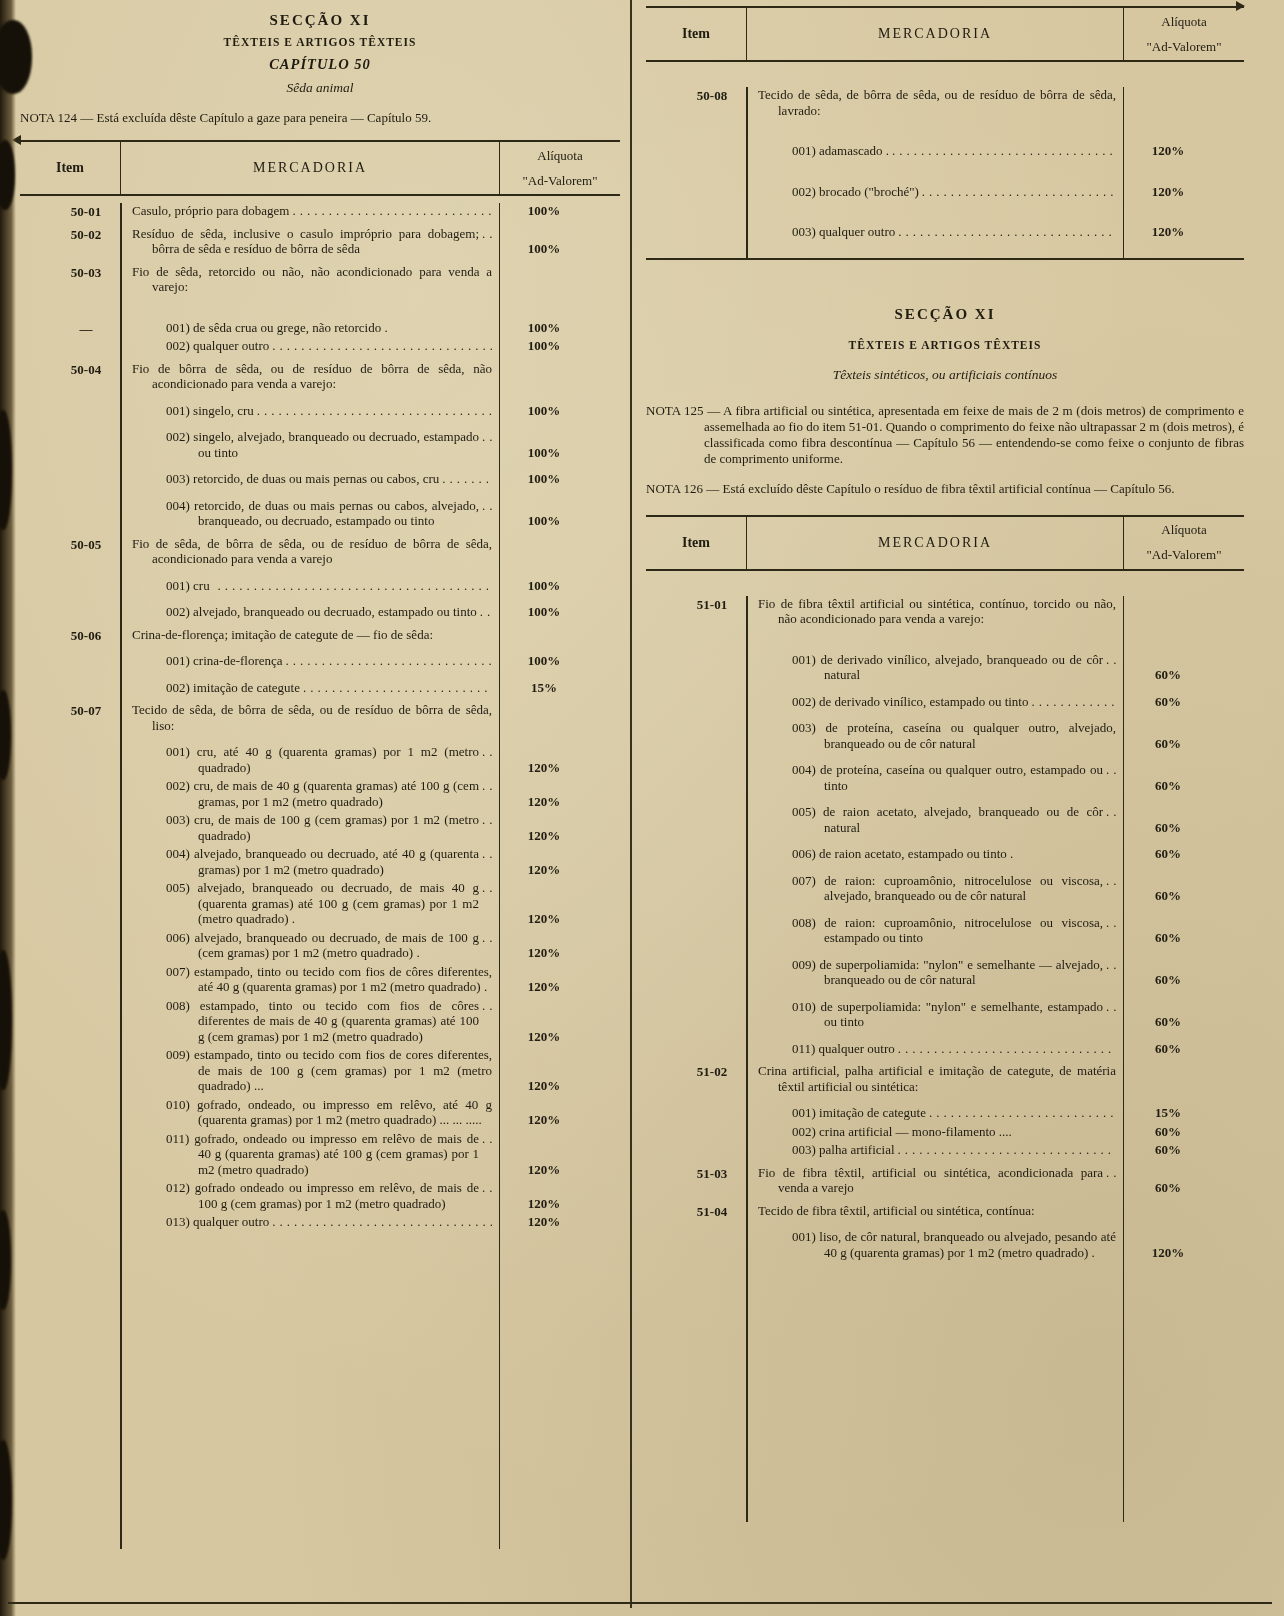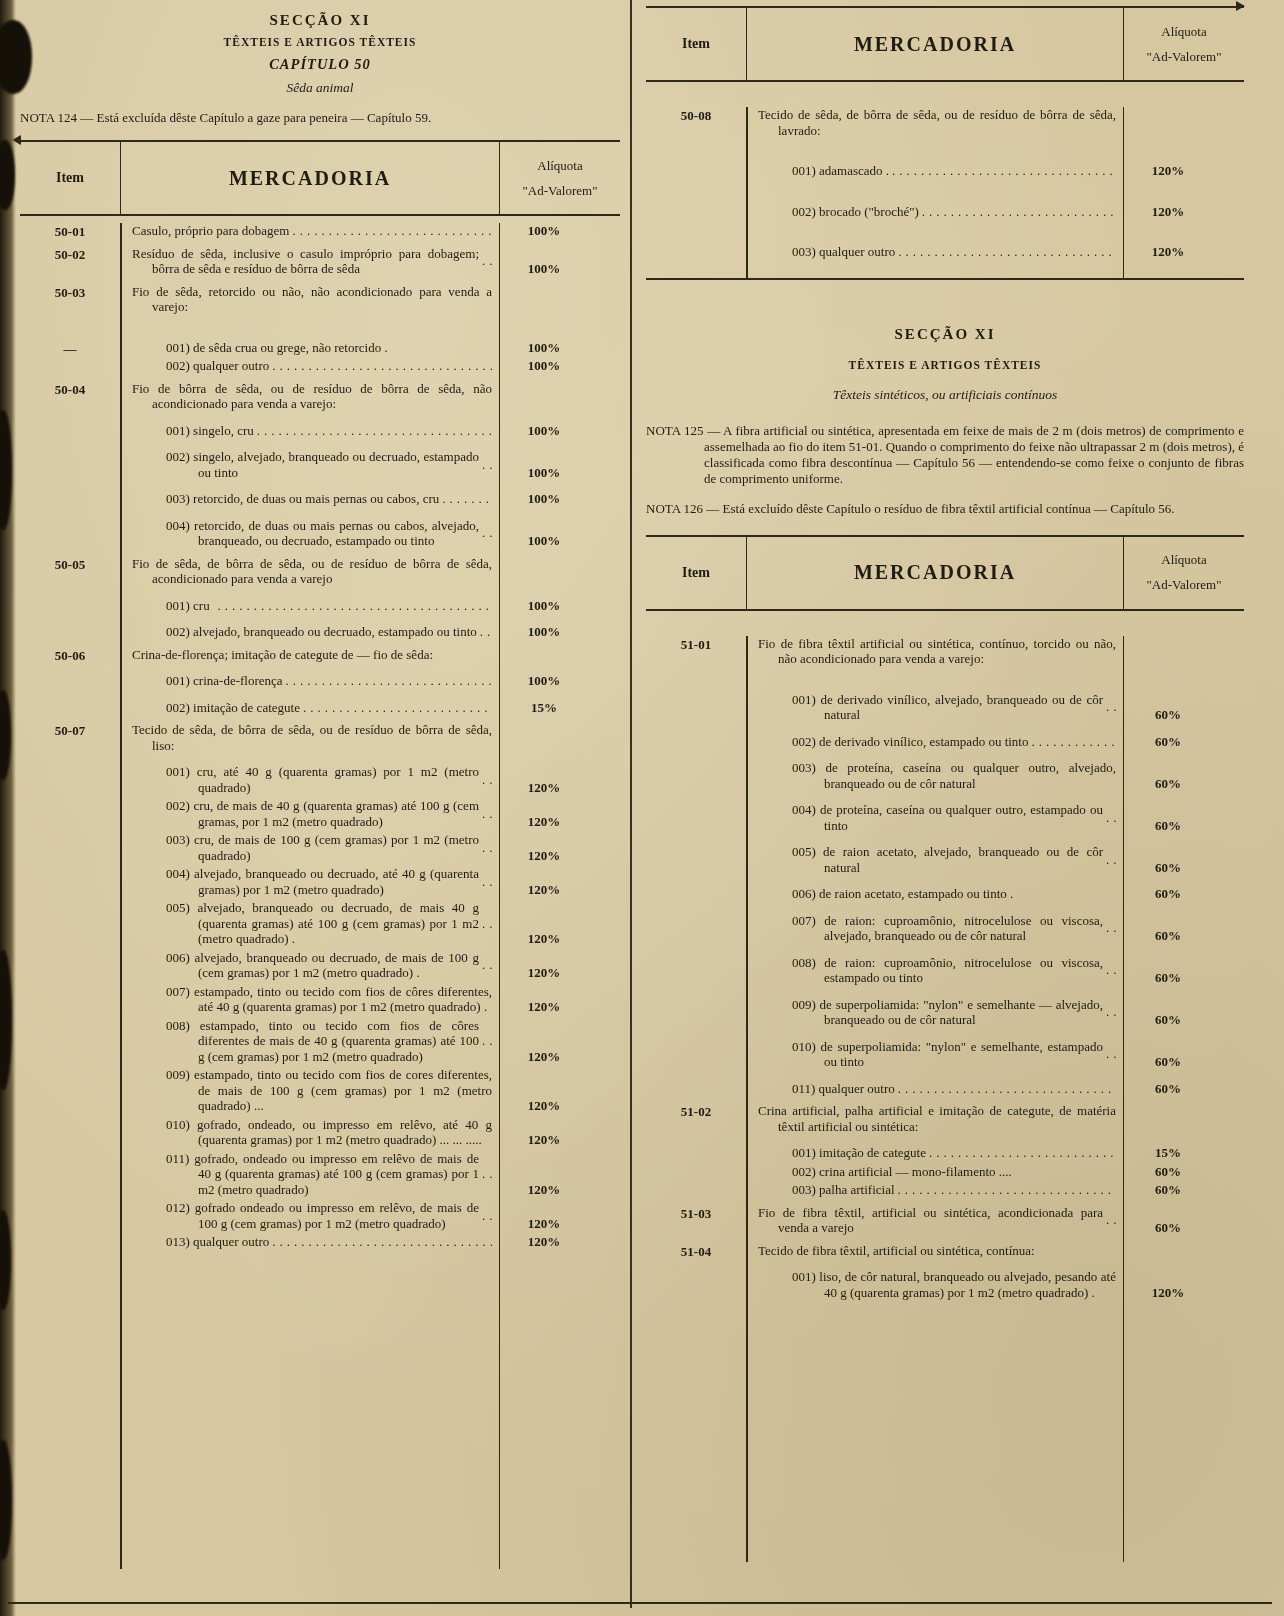--- a/index.html
+++ b/index.html
@@ -27,26 +27,26 @@
   .hblock.roomy{margin-top:46px;}
   .hblock.roomy .secsub{margin-top:16px;}
   .hblock.roomy .cap{margin-top:16px;}
   .hblock.roomy .capt{margin-top:16px;}
 
   .nota{font-size:13px;line-height:16px;text-align:justify;margin-top:14px;}
   .nota.h34{padding-left:34px;text-indent:-34px;}
   .nota.h58{padding-left:58px;text-indent:-58px;margin-top:20px;}
 
   .tbl{position:relative;margin-top:14px;}
-  .thead{display:flex;align-items:stretch;height:76px;position:relative;
+  .thead{display:flex;align-items:stretch;height:56px;position:relative;
          border-top:2px solid #2e2917;border-bottom:2px solid #2e2917;}
   .th-item{width:100px;display:flex;align-items:center;justify-content:center;
            font-weight:bold;font-size:14px;}
-  .th-merc{flex:1;display:flex;align-items:center;justify-content:center;font-weight:bold;
-           font-size:20px;letter-spacing:2px;border-left:1.5px solid #2e2917;border-right:1.5px solid #2e2917;}
+  .th-merc{flex:1;display:flex;align-items:center;justify-content:center;font-weight:normal;
+           font-size:14px;letter-spacing:2px;border-left:1.5px solid #2e2917;border-right:1.5px solid #2e2917;}
   .th-rate{width:120px;display:flex;flex-direction:column;align-items:center;justify-content:center;
            gap:9px;font-size:13px;}
   .tbl-left .thead::before{content:"";position:absolute;left:-13px;top:-7px;
            border:5px solid transparent;border-right:9px solid #2e2917;}
   .tbl-r1 .thead::after{content:"";position:absolute;right:-6px;top:-7px;
            border:5px solid transparent;border-left:9px solid #2e2917;}
 
   .tbody{position:relative;padding-bottom:12px;}
   .tbody .vl{position:absolute;top:0;bottom:0;width:1.5px;background:#2e2917;}
   .tbody .vl.l{left:100px;}
@@ -54,23 +54,23 @@
   .tbl-left  .tbody{min-height:1346px;}
   .tbl-r1{border-bottom:2px solid #2e2917;}
   .tbl-r1 .tbody{min-height:168px;padding-bottom:18px;}
   .tbl-r2 .tbody{min-height:926px;}
 
   .row{position:relative;padding-left:112px;padding-right:128px;
        font-size:13px;line-height:15.5px;margin-top:7px;}
   .row.sub{margin-top:11px;}
   .row.t{margin-top:3px;}
   .row.w{margin-top:25px;}
-  .code{position:absolute;left:0;top:1px;width:100px;text-align:center;font-weight:bold;font-size:13px;}
+  .code{position:absolute;left:16px;top:1px;width:100px;text-align:center;font-weight:bold;font-size:13px;}
   .rate{position:absolute;right:16px;bottom:0;width:120px;text-align:center;font-weight:bold;font-size:13px;}
-  .merc{display:flex;align-items:center;}
+  .merc{display:flex;align-items:flex-start;}
   .merc .t{text-align:justify;padding-left:20px;text-indent:-20px;}
   .row.sub .merc{margin-left:34px;}
   .row.sub .merc .t{padding-left:32px;text-indent:-32px;}
   .dots{flex:1 1 0;min-width:10px;overflow:hidden;white-space:nowrap;
         letter-spacing:4px;margin-left:3px;font-weight:normal;color:#2b2616;}
 </style>
 </head>
 <body>
 
 <div class="page">

